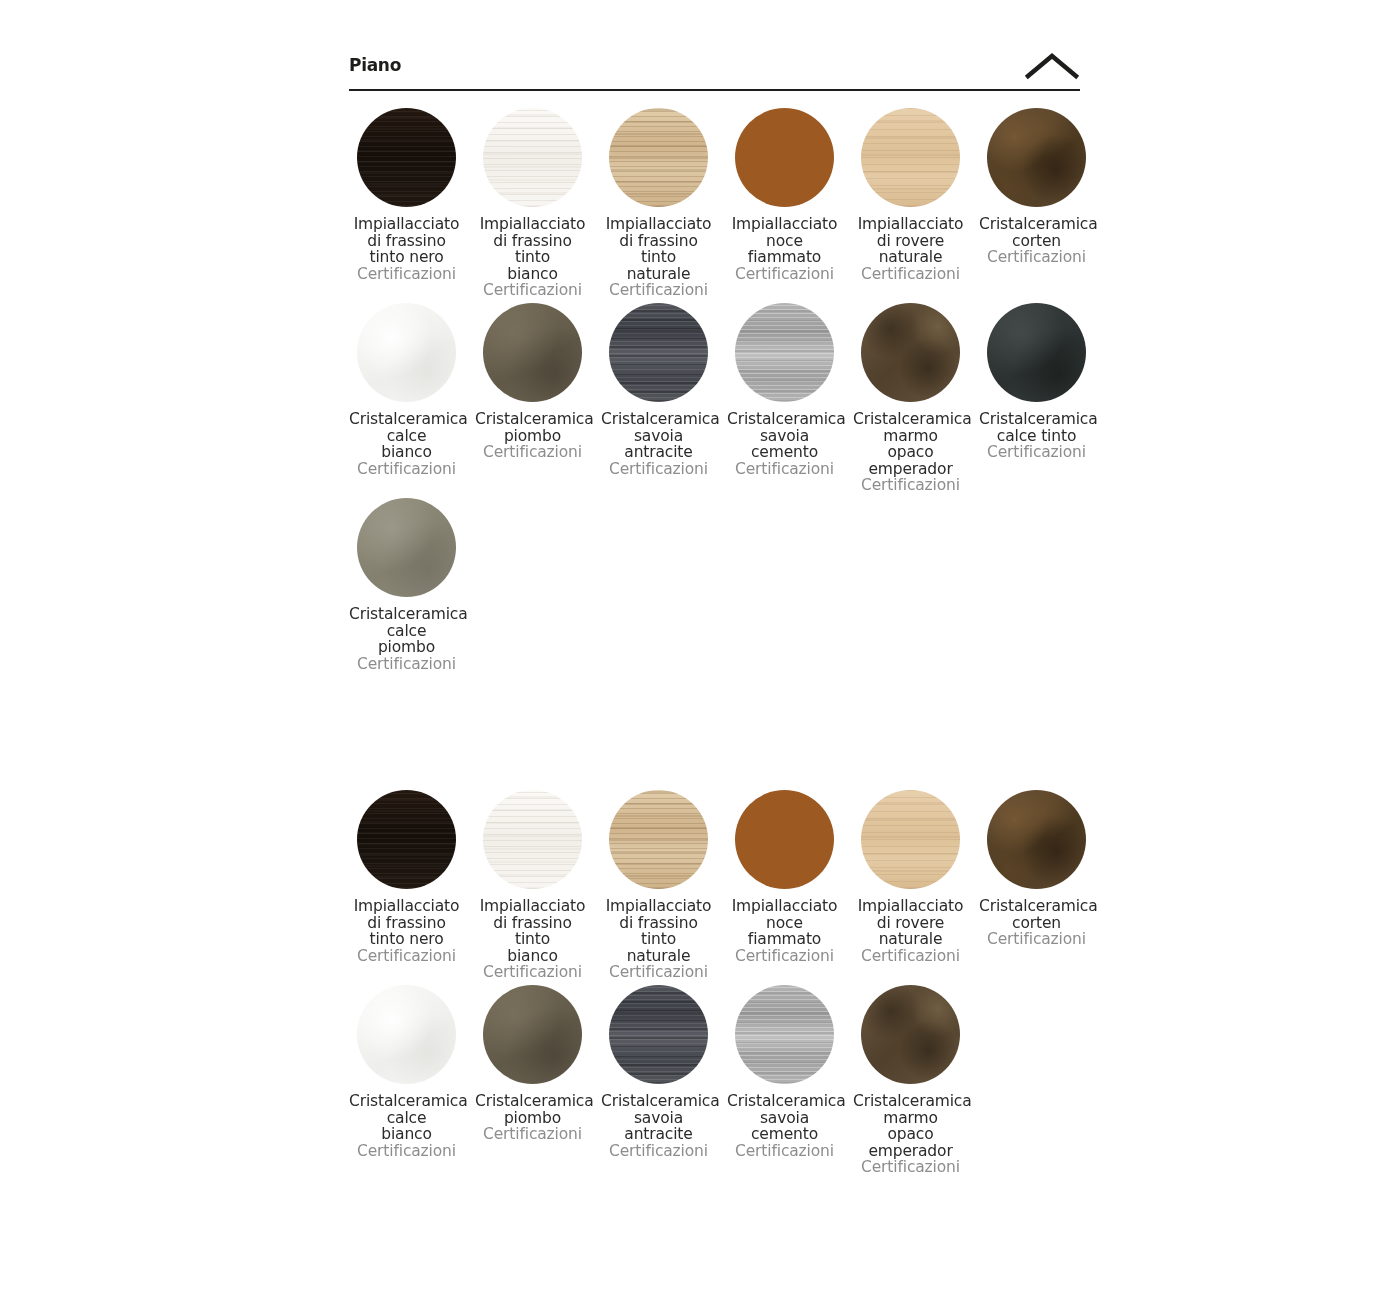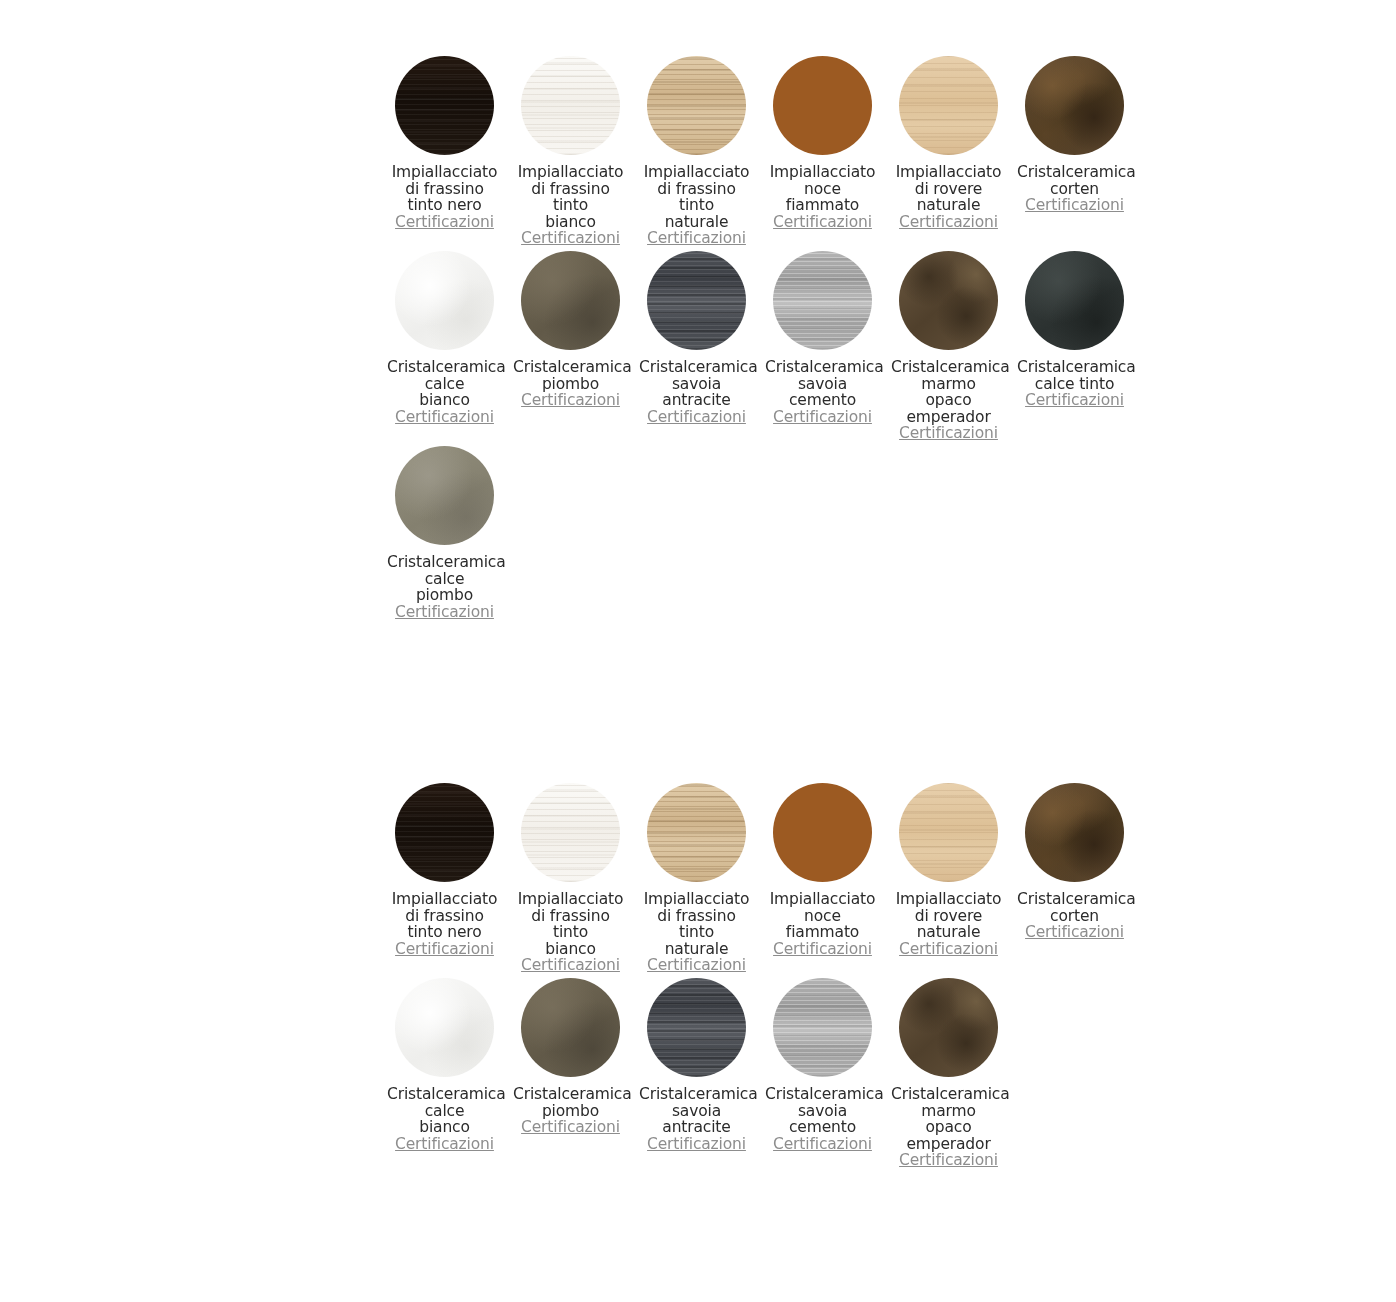--- a/index.html
+++ b/index.html
@@ -53,22 +53,21 @@
     top: 4px;
     width: 56px;
     height: 32px;
     cursor: pointer;
   }
   .section-toggle svg { display: block; }
 
   
   .swatch-grid {
     position: relative;
-    padding-top: 10px;
-    margin-left: 38px;
+    padding-top: 17px;
   }
   .swatch-row {
     position: relative;
     display: block;
     height: 195px;
   }
   .swatch-row.row-last { height: 160px; }
 
   .swatch {
     position: absolute;
@@ -97,21 +96,20 @@
     letter-spacing: -0.15px;
   }
   .swatch-label .ln { display: block; }
 
   .swatch-cert {
     font-size: 15.5px;
     line-height: 16.5px;
     color: #8d8d8d;
     white-space: nowrap;
     letter-spacing: -0.15px;
-    text-decoration: underline;
   }
 
   
   .col-0 { left: 0px; }
   .col-1 { left: 126px; }
   .col-2 { left: 252px; }
   .col-3 { left: 378px; }
   .col-4 { left: 504px; }
   .col-5 { left: 630px; }
 
@@ -212,20 +210,28 @@
       radial-gradient(circle at 72% 72%, rgba(104,100,88,0.50) 0%, rgba(0,0,0,0) 46%),
       linear-gradient(150deg, #95917f 0%, #84806f 58%, #8e8a7b 100%);
   }
 </style>
 </head>
 <body>
 
 <div class="page">
 
   <div class="section section-piano">
+    <div class="section-header">
+      <div class="section-title">Piano</div>
+      <div class="section-toggle">
+        <svg width="56" height="32" viewBox="0 0 56 32" aria-hidden="true">
+          <polyline points="4,26 28,6 52,26" fill="none" stroke="#1d1d1b" stroke-width="4.5" stroke-linecap="square" stroke-linejoin="miter"></polyline>
+        </svg>
+      </div>
+    </div>
 
     <div class="swatch-grid">
 
       <div class="swatch-row">
         <div class="swatch col-0">
           <div class="swatch-disc tx-frassino-nero"></div>
           <div class="swatch-label">
             <span class="ln">Impiallacciato</span>
             <span class="ln">di frassino</span>
             <span class="ln">tinto nero</span>

